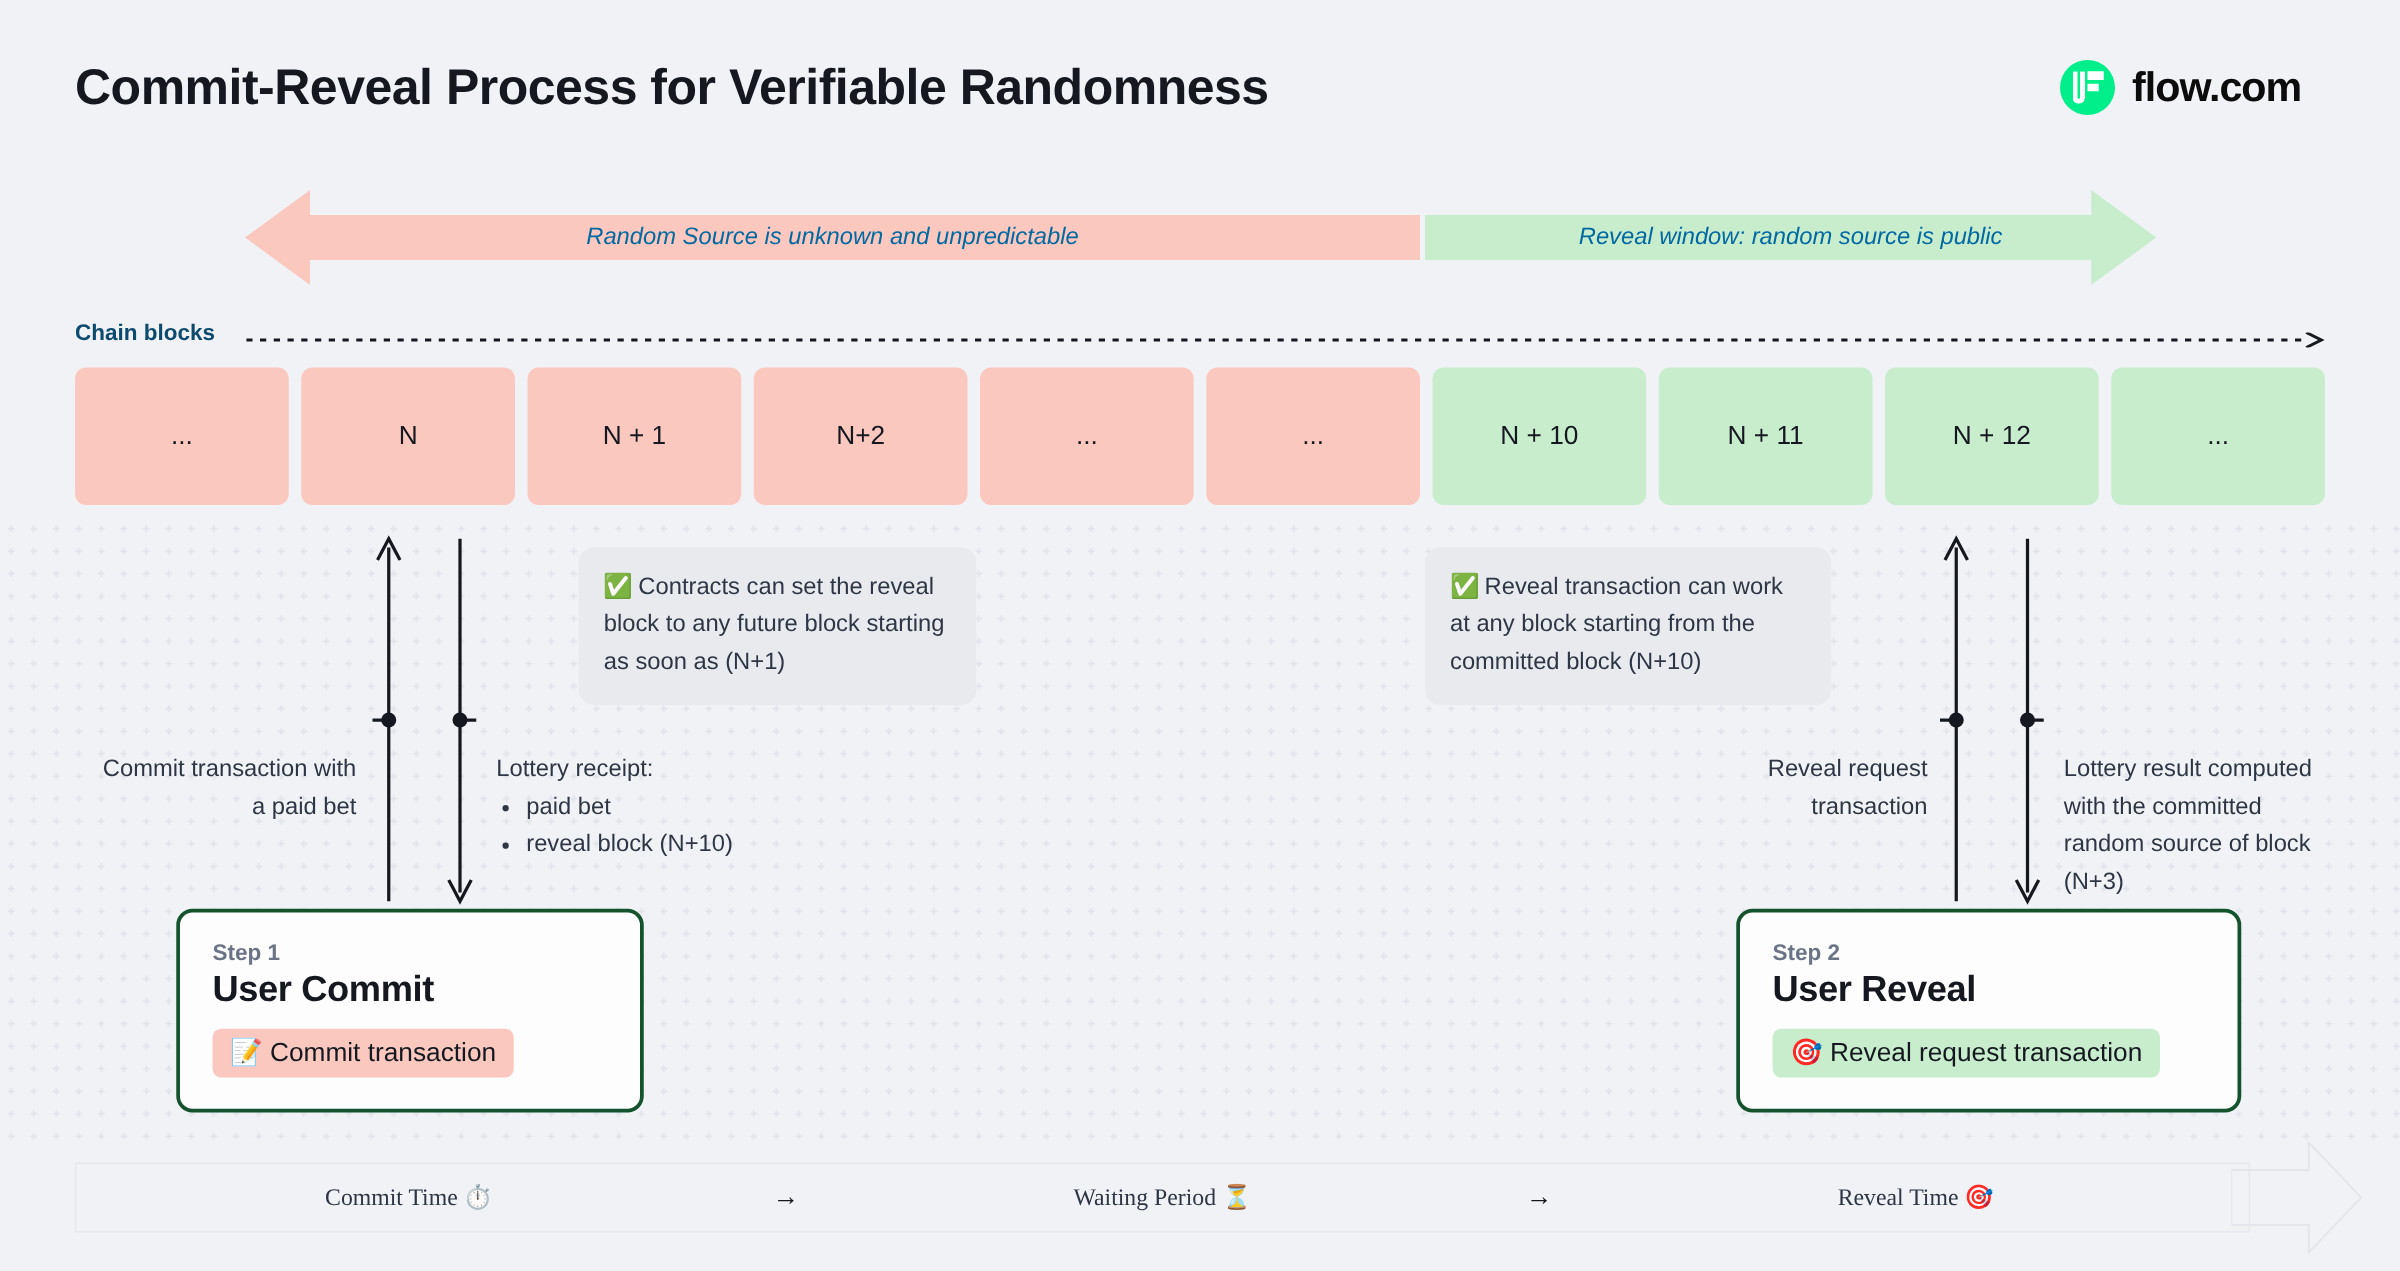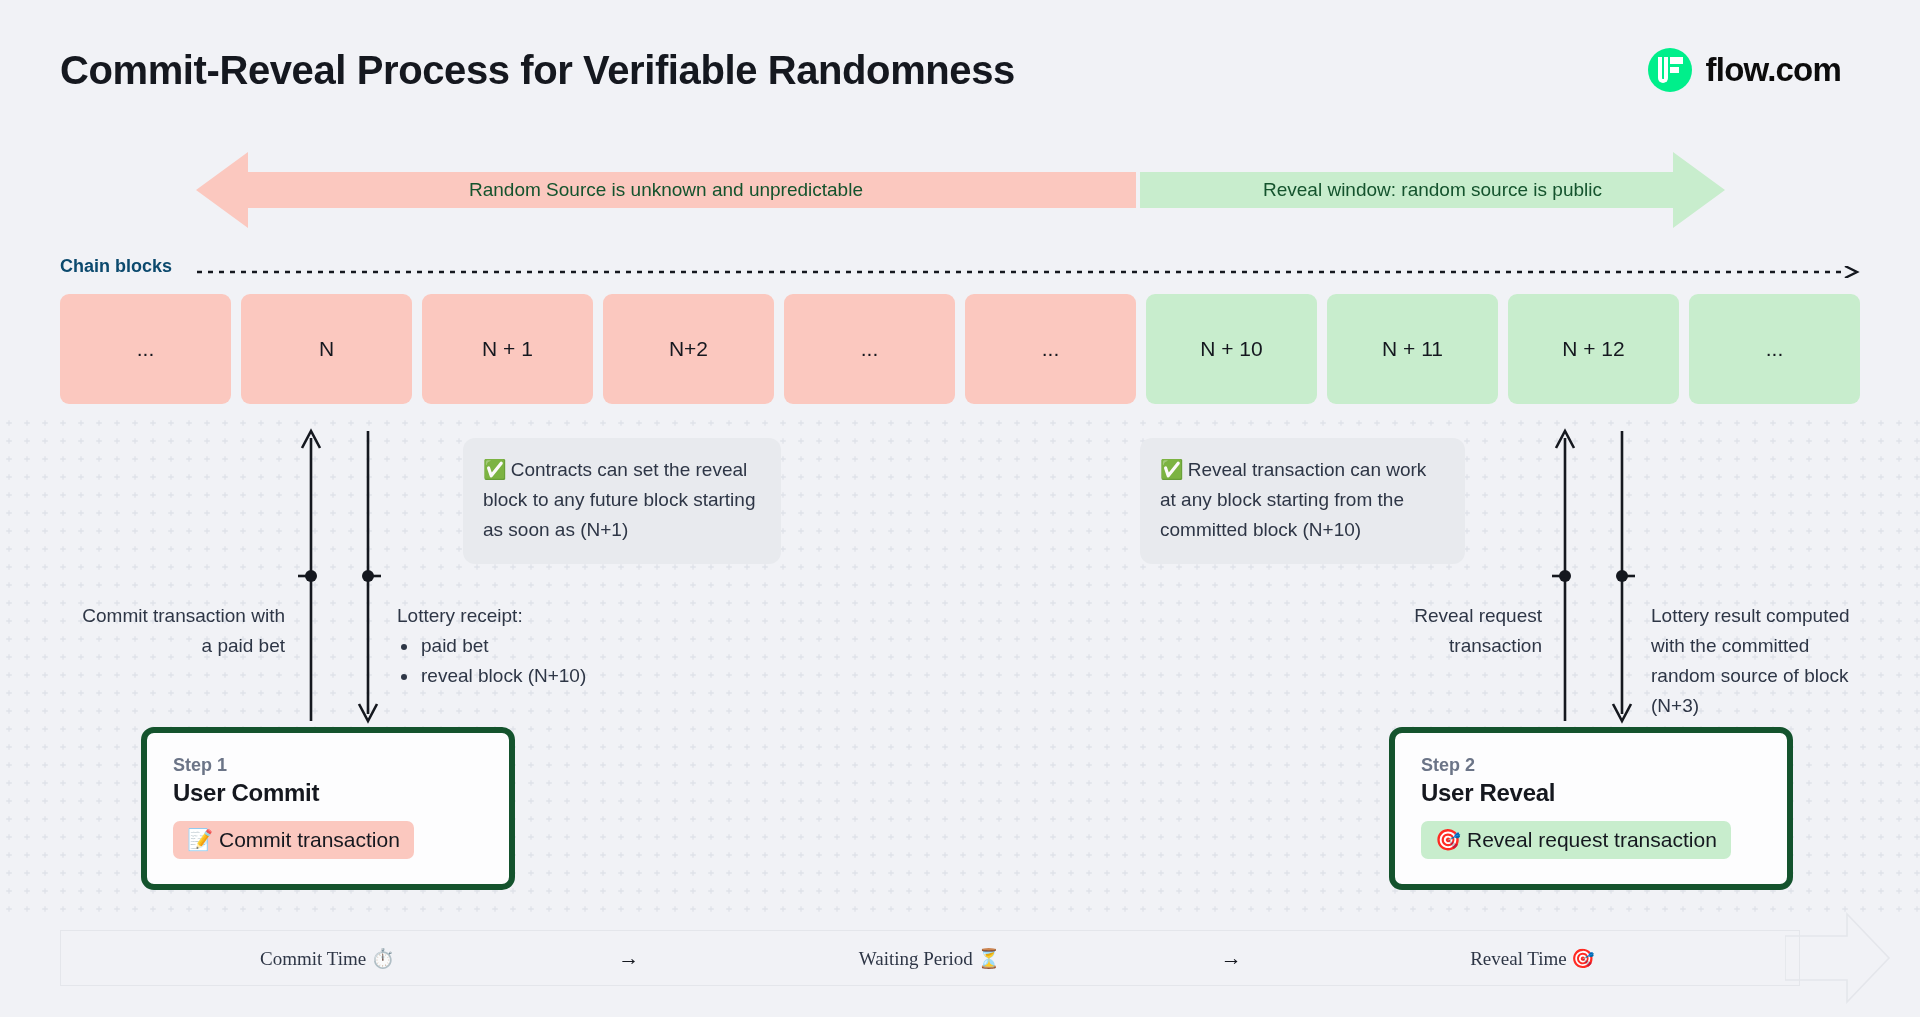--- a/index.html
+++ b/index.html
@@ -90,22 +90,23 @@
     top: 0;
     height: 80px;
     display: flex;
     align-items: center;
     justify-content: center;
   }
   .banner .lbl {
     position: relative;
     z-index: 2;
     font-size: 19px;
-    color: #14532d;
+    color: #0369a1;
     white-space: nowrap;
+    font-style: italic;
   }
   .banner .shape {
     position: absolute;
     inset: 0;
     z-index: 1;
   }
   #banner-unknown { left: 196px; width: 940px; }
   #banner-reveal  { left: 1140px; width: 585px; }
 
   
@@ -181,35 +182,35 @@
     margin: 0;
     padding-left: 22px;
     list-style: disc;
   }
   .anno li { padding-left: 2px; }
 
   
   .stepcard {
     position: absolute;
     background: #fdfdfe;
-    border: 6px solid #14532d;
+    border: 3px solid #14532d;
     border-radius: 13px;
     box-sizing: border-box;
     padding: 22px 26px 26px 26px;
   }
   #step-1 { left: 141px; top: 727px; width: 374px; height: 163px; }
   #step-2 { left: 1389px; top: 727px; width: 404px; height: 163px; }
   .step-kicker {
     font-size: 18px;
     font-weight: 700;
     color: #6b7487;
     margin-bottom: 3px;
   }
   .step-title {
-    font-size: 24px;
+    font-size: 29px;
     font-weight: 700;
     color: #15181f;
     letter-spacing: -0.3px;
     margin-bottom: 14px;
   }
   .step-chip {
     display: inline-block;
     border-radius: 7px;
     padding: 7px 14px;
     font-size: 21px;

